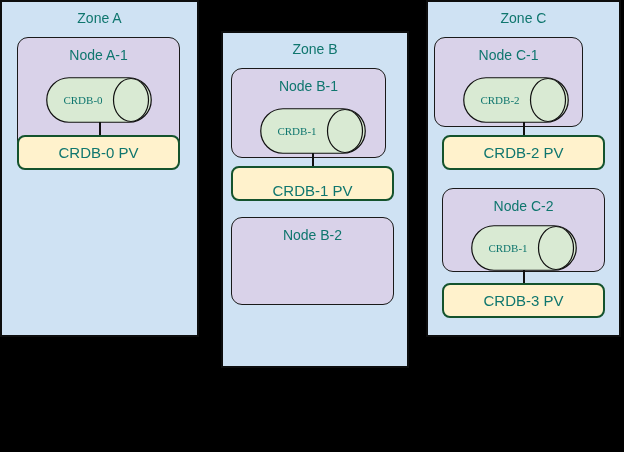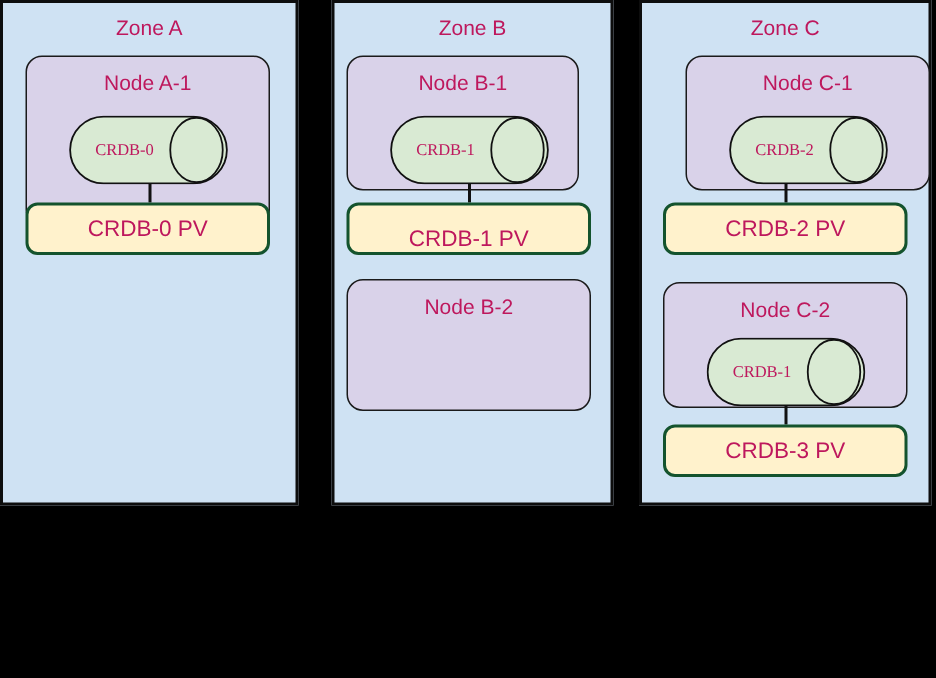--- a/index.html
+++ b/index.html
@@ -1,17 +1,17 @@
 <!DOCTYPE html>
 <html><head>
 <meta charset="utf-8">
 <style>
   html,body{margin:0;padding:0;background:#000;}
   .canvas{position:relative;width:624px;height:452px;background:#000;overflow:hidden;
-          font-family:"Liberation Sans",sans-serif;color:#be185d;}
+          font-family:"Liberation Sans",sans-serif;color:#0f766e;}
   .zone{position:absolute;top:0;height:337px;background:#cfe2f3;border:2px solid #0d0d0d;
         box-sizing:border-box;}
   .zone-label{position:absolute;top:8px;left:0;right:0;text-align:center;font-size:14px;line-height:17px;}
   .node{position:absolute;background:#d9d2e9;border:1px solid #1a1a1a;border-radius:11px;
         box-sizing:border-box;}
   .node-label{position:absolute;top:9px;left:0;right:0;text-align:center;font-size:14px;line-height:17px;}
   .pv{position:absolute;width:163px;height:35px;background:#fff2cc;border:2px solid #14532d;
       border-radius:8px;box-sizing:border-box;display:flex;align-items:center;justify-content:center;
       font-size:15px;}
   .connector{position:absolute;width:2px;background:#111;}
@@ -36,21 +36,21 @@
         </svg>
         <span class="cyl-label">CRDB-0</span>
       </div>
     </div>
     <div class="connector" style="left:97px;top:120px;height:13px;"></div>
     <div class="pv" style="left:15px;top:133px;">
       <span>CRDB-0 PV</span>
     </div>
   </div>
 
-  <div class="zone" style="left:221px;width:188px;">
+  <div class="zone" style="left:221px;width:188px;margin-top:31px;">
     <div class="zone-label">Zone B</div>
     <div class="node" style="left:8px;top:35px;width:155px;height:90px;">
       <div class="node-label">Node B-1</div>
       <div class="cylinder" style="left:28px;top:39px;">
         <svg width="106" height="46" viewBox="0 0 106 46">
           <rect x="0.75" y="0.75" width="104.5" height="44.5" rx="22.25" ry="22.25" fill="#d9ead3" stroke="#111" stroke-width="1.2"></rect>
           <ellipse cx="85" cy="23" rx="17.5" ry="21.5" fill="#d9ead3" stroke="#111" stroke-width="1.2"></ellipse>
         </svg>
         <span class="cyl-label">CRDB-1</span>
       </div>
@@ -59,21 +59,21 @@
     <div class="pv" style="left:8px;top:133px;align-items:flex-end;">
       <span>CRDB-1 PV</span>
     </div>
     <div class="node" style="left:8px;top:184px;width:163px;height:88px;">
       <div class="node-label">Node B-2</div>
     </div>
   </div>
 
   <div class="zone" style="left:426px;width:195px;">
     <div class="zone-label">Zone C</div>
-    <div class="node" style="left:29px;top:35px;width:163px;height:90px;padding-left:46px;">
+    <div class="node" style="left:6px;top:35px;width:149px;height:90px;padding-left:46px;">
       <div class="node-label">Node C-1</div>
       <div class="cylinder" style="left:28px;top:39px;">
         <svg width="106" height="46" viewBox="0 0 106 46">
           <rect x="0.75" y="0.75" width="104.5" height="44.5" rx="22.25" ry="22.25" fill="#d9ead3" stroke="#111" stroke-width="1.2"></rect>
           <ellipse cx="85" cy="23" rx="17.5" ry="21.5" fill="#d9ead3" stroke="#111" stroke-width="1.2"></ellipse>
         </svg>
         <span class="cyl-label">CRDB-2</span>
       </div>
     </div>
     <div class="connector" style="left:95px;top:120px;height:13px;"></div>

